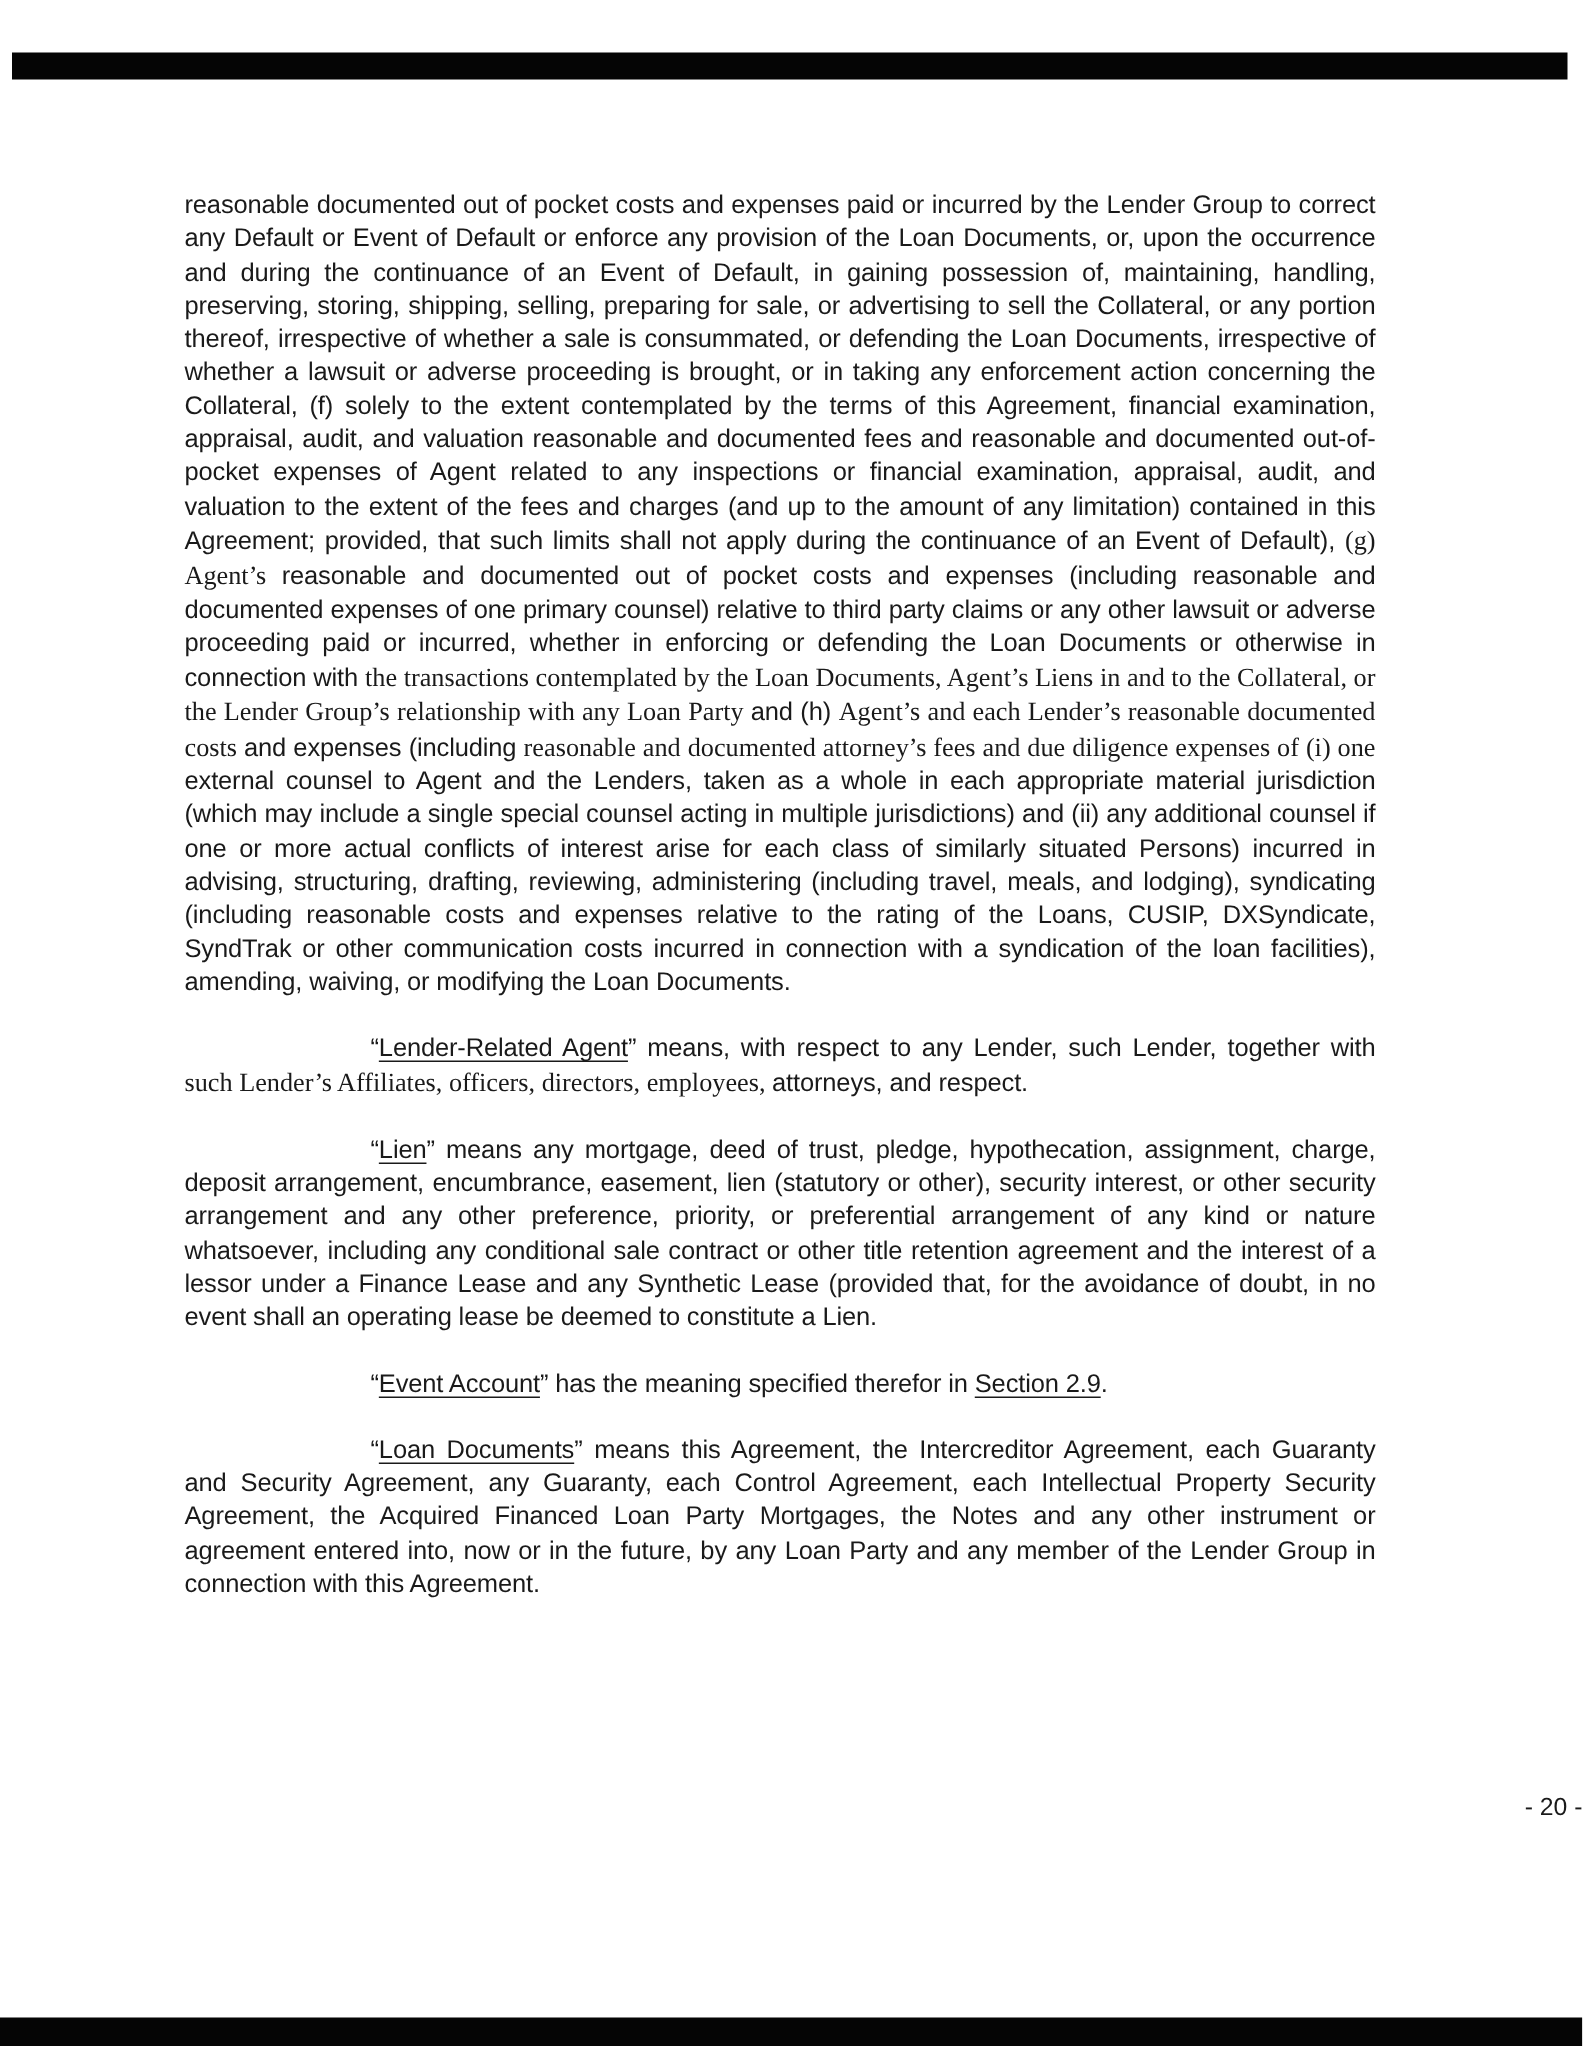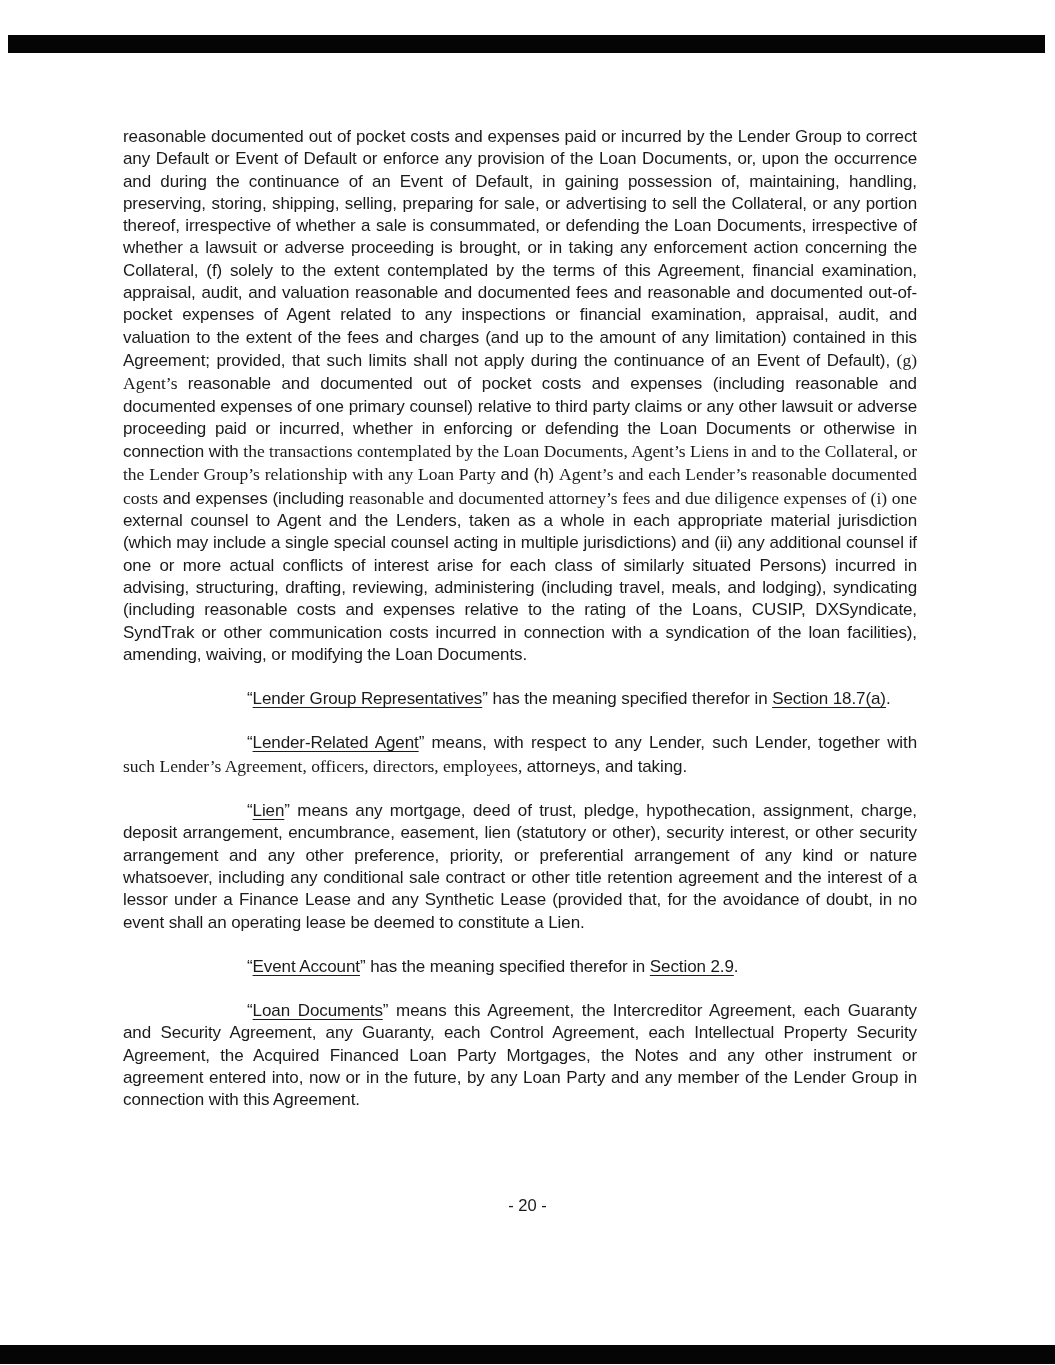--- a/index.html
+++ b/index.html
@@ -41,33 +41,32 @@
   }
   .term {
     text-decoration: underline;
     text-underline-offset: 3px;
   }
   .page-number {
     position: absolute;
     left: 0;
     top: 1196px;
     width: 100%;
-    text-align: center;
+    text-align: right;
     font-size: 16.5px;
     letter-spacing: 0;
   }
 </style>
 </head>
 <body>
 
 <div class="page">
   <div class="scan-bar top"></div>
   <main class="body-text">
       <p class="para"><span class="seg">reasonable documented out of pocket costs and expenses paid or incurred by the Lender Group to correct any Default or Event of Default or enforce any provision of the Loan Documents, or, upon the occurrence and during the continuance of an Event of Default, in gaining possession of, maintaining, handling, preserving, storing, shipping, selling, preparing for sale, or advertising to sell the Collateral, or any portion thereof, irrespective of whether a sale is consummated, or defending the Loan Documents, irrespective of whether a lawsuit or adverse proceeding is brought, or in taking any enforcement action concerning the Collateral, (f) solely to the extent contemplated by the terms of this Agreement, financial examination, appraisal, audit, and valuation reasonable and documented fees and reasonable and documented out-of-pocket expenses of Agent related to any inspections or financial examination, appraisal, audit, and valuation to the extent of the fees and charges (and up to the amount of any limitation) contained in this Agreement; provided, that such limits shall not apply during the continuance of an Event of Default), </span><span class="seg serif">(g) Agent’s </span><span class="seg">reasonable and documented out of pocket costs and expenses (including reasonable and documented expenses of one primary counsel) relative to third party claims or any other lawsuit or adverse proceeding paid or incurred, whether in enforcing or defending the Loan Documents or otherwise in connection with </span><span class="seg serif">the transactions contemplated by the Loan Documents, Agent’s Liens in and to the Collateral, or the Lender Group’s relationship with any Loan Party </span><span class="seg">and (h) </span><span class="seg serif">Agent’s and each Lender’s reasonable documented costs </span><span class="seg">and expenses (including </span><span class="seg serif">reasonable and documented attorney’s fees and due diligence expenses of (i) one </span><span class="seg">external counsel to Agent and the Lenders, taken as a whole in each appropriate material jurisdiction (which may include a single special counsel acting in multiple jurisdictions) and (ii) any additional counsel if one or more actual conflicts of interest arise for each class of similarly situated Persons) incurred in advising, structuring, drafting, reviewing, administering (including travel, meals, and lodging), syndicating (including reasonable costs and expenses relative to the rating of the Loans, CUSIP, DXSyndicate, SyndTrak or other communication costs incurred in connection with a syndication of the loan facilities), amending, waiving, or modifying the Loan Documents.</span></p>
-      <p class="para indent"><span class="seg">“</span><span class="seg term">Lender Group Representatives</span><span class="seg">” has the meaning specified therefor in </span><span class="seg term">Section 18.7(a)</span><span class="seg">.</span></p>
-      <p class="para indent"><span class="seg">“</span><span class="seg term">Lender-Related Agent</span><span class="seg">” means, with respect to any Lender, such Lender, together with </span><span class="seg serif">such Lender’s Agreement, officers, directors, employees, </span><span class="seg">attorneys, and taking.</span></p>
+      <p class="para indent"><span class="seg">“</span><span class="seg term">Lender-Related Agent</span><span class="seg">” means, with respect to any Lender, such Lender, together with </span><span class="seg serif">such Lender’s Affiliates, officers, directors, employees, </span><span class="seg">attorneys, and respect.</span></p>
       <p class="para indent"><span class="seg">“</span><span class="seg term">Lien</span><span class="seg">” means any mortgage, deed of trust, pledge, hypothecation, assignment, charge, deposit arrangement, encumbrance, easement, lien (statutory or other), security interest, or other security arrangement and any other preference, priority, or preferential arrangement of any kind or nature whatsoever, including any conditional sale contract or other title retention agreement and the interest of a lessor under a Finance Lease and any Synthetic Lease (provided that, for the avoidance of doubt, in no event shall an operating lease be deemed to constitute a Lien.</span></p>
       <p class="para indent"><span class="seg">“</span><span class="seg term">Event Account</span><span class="seg">” has the meaning specified therefor in </span><span class="seg term">Section 2.9</span><span class="seg">.</span></p>
       <p class="para indent"><span class="seg">“</span><span class="seg term">Loan Documents</span><span class="seg">” means this Agreement, the Intercreditor Agreement, each Guaranty and Security Agreement, any Guaranty, each Control Agreement, each Intellectual Property Security Agreement, the Acquired Financed Loan Party Mortgages, the Notes and any other instrument or agreement entered into, now or in the future, by any Loan Party and any member of the Lender Group in connection with this Agreement.</span></p>
     </main>
   <div class="page-number">- 20 -</div>
   <div class="scan-bar bot"></div>
 </div>
 
 </body></html>

